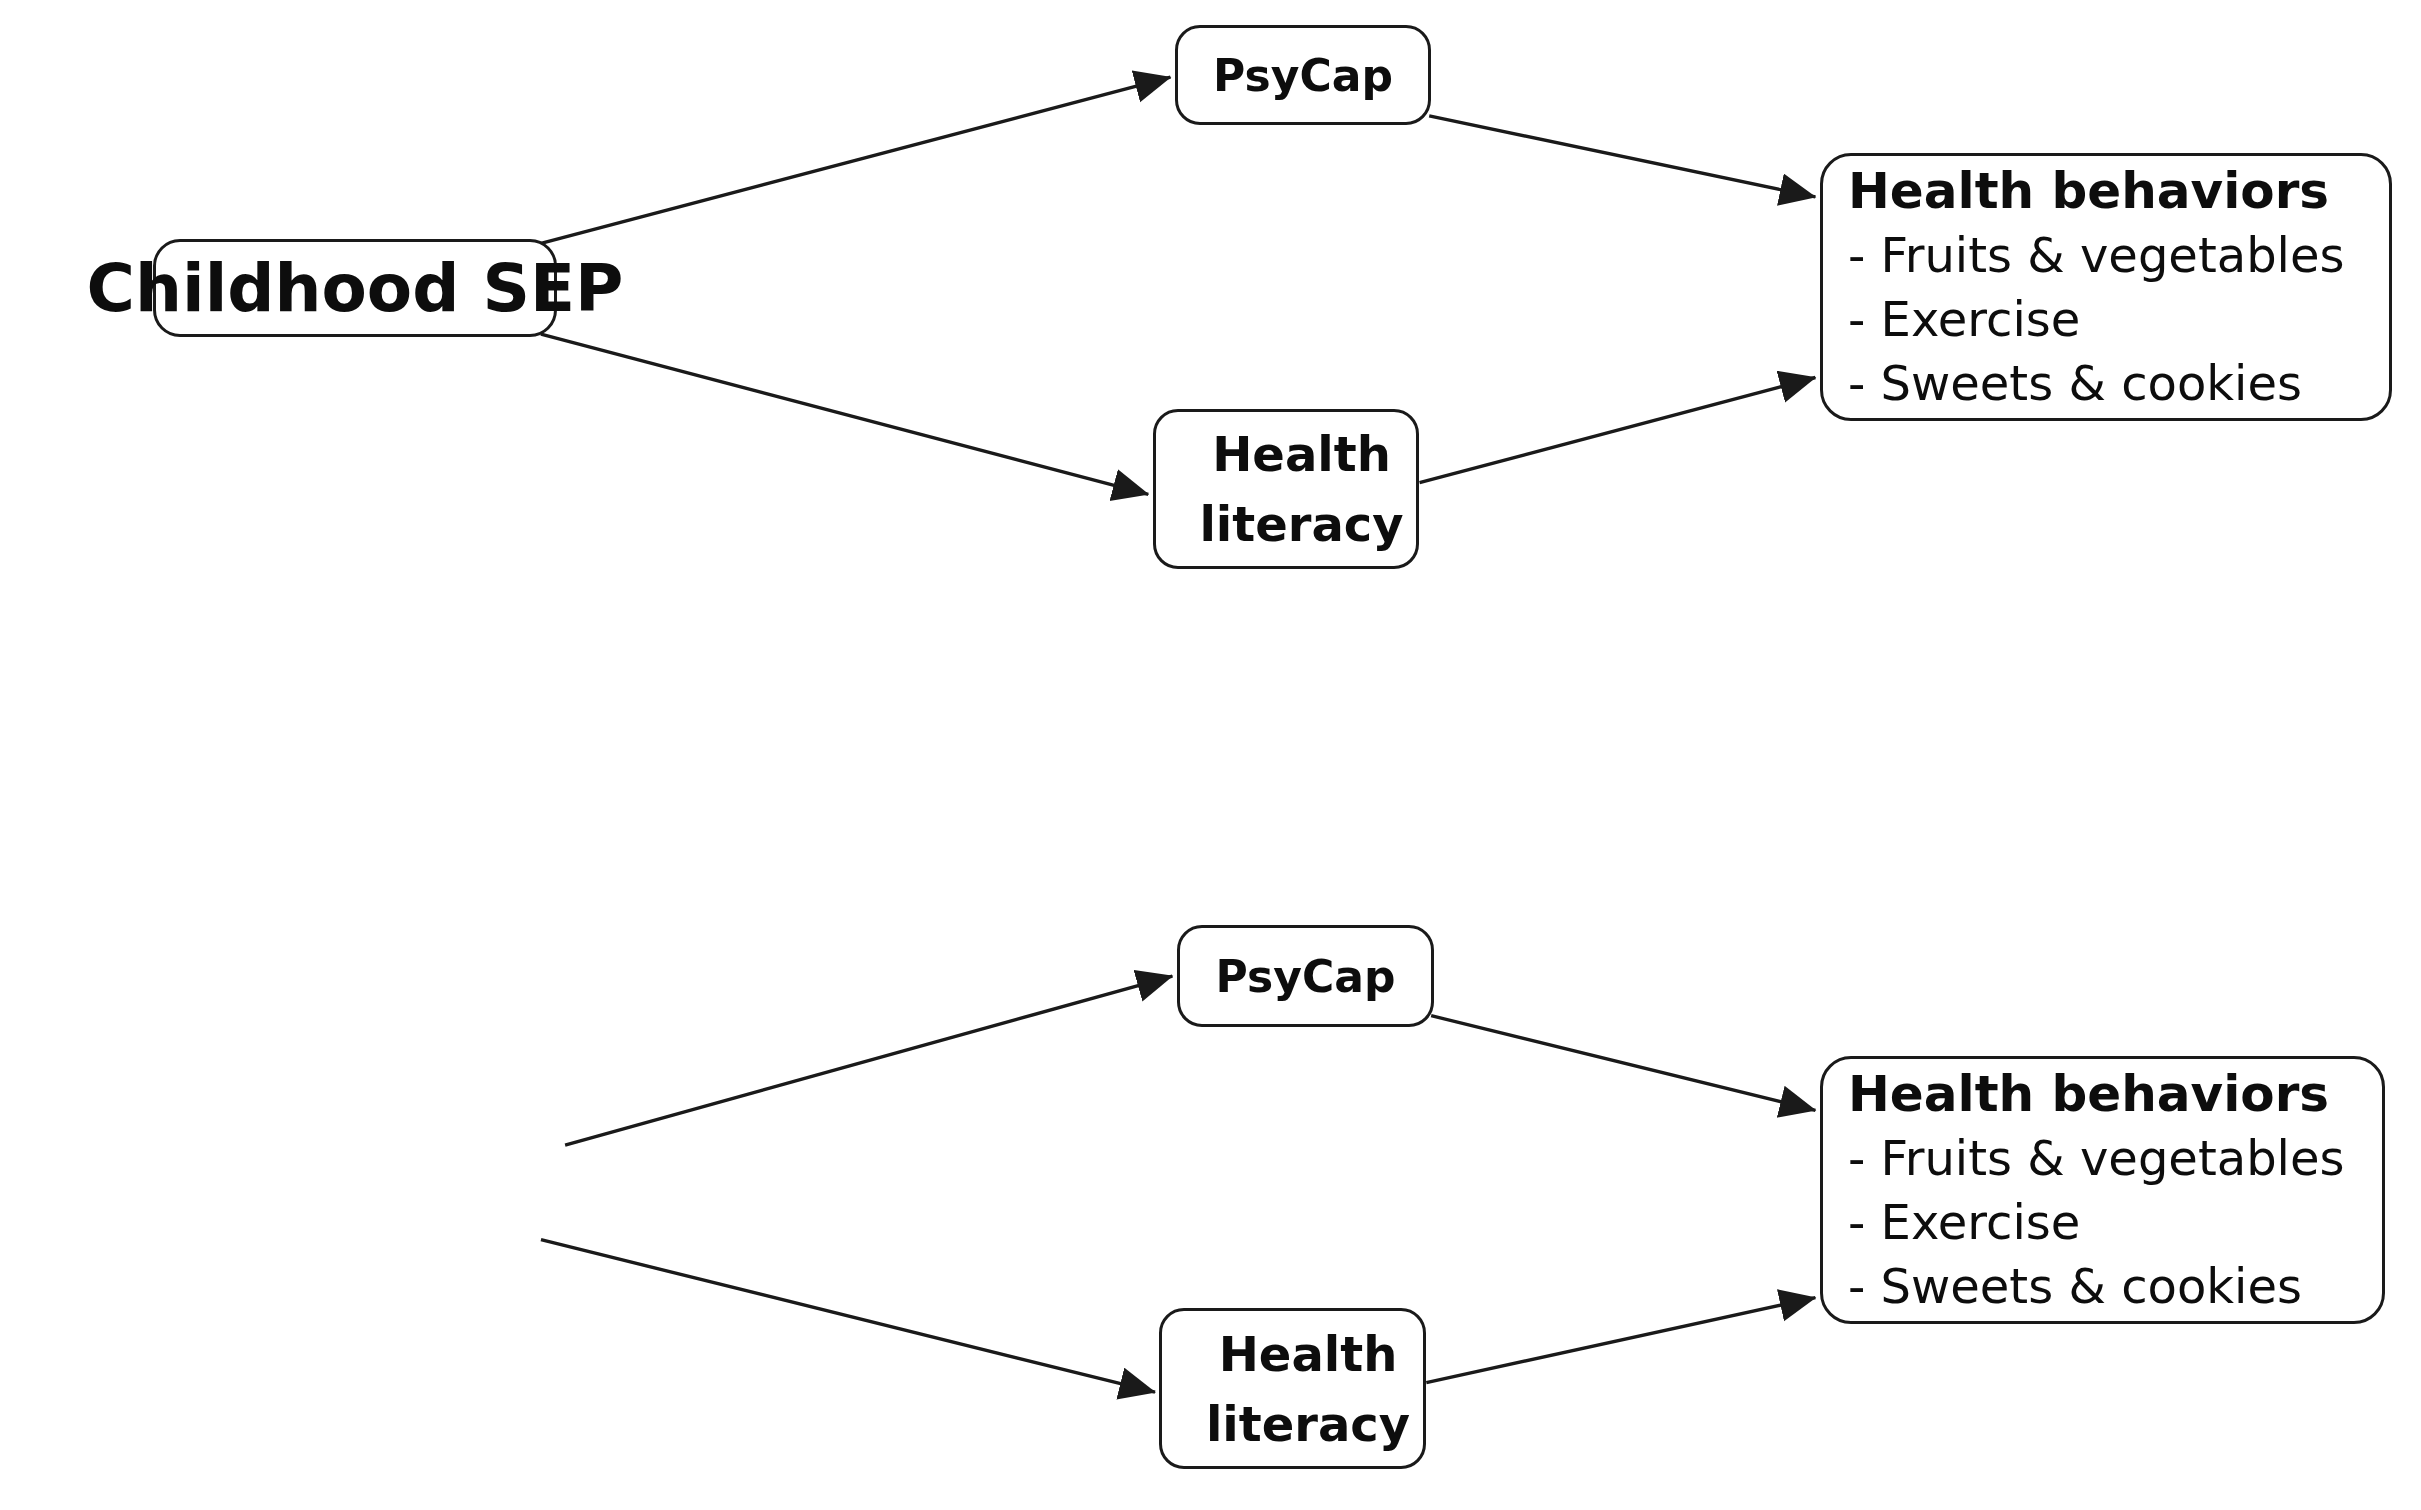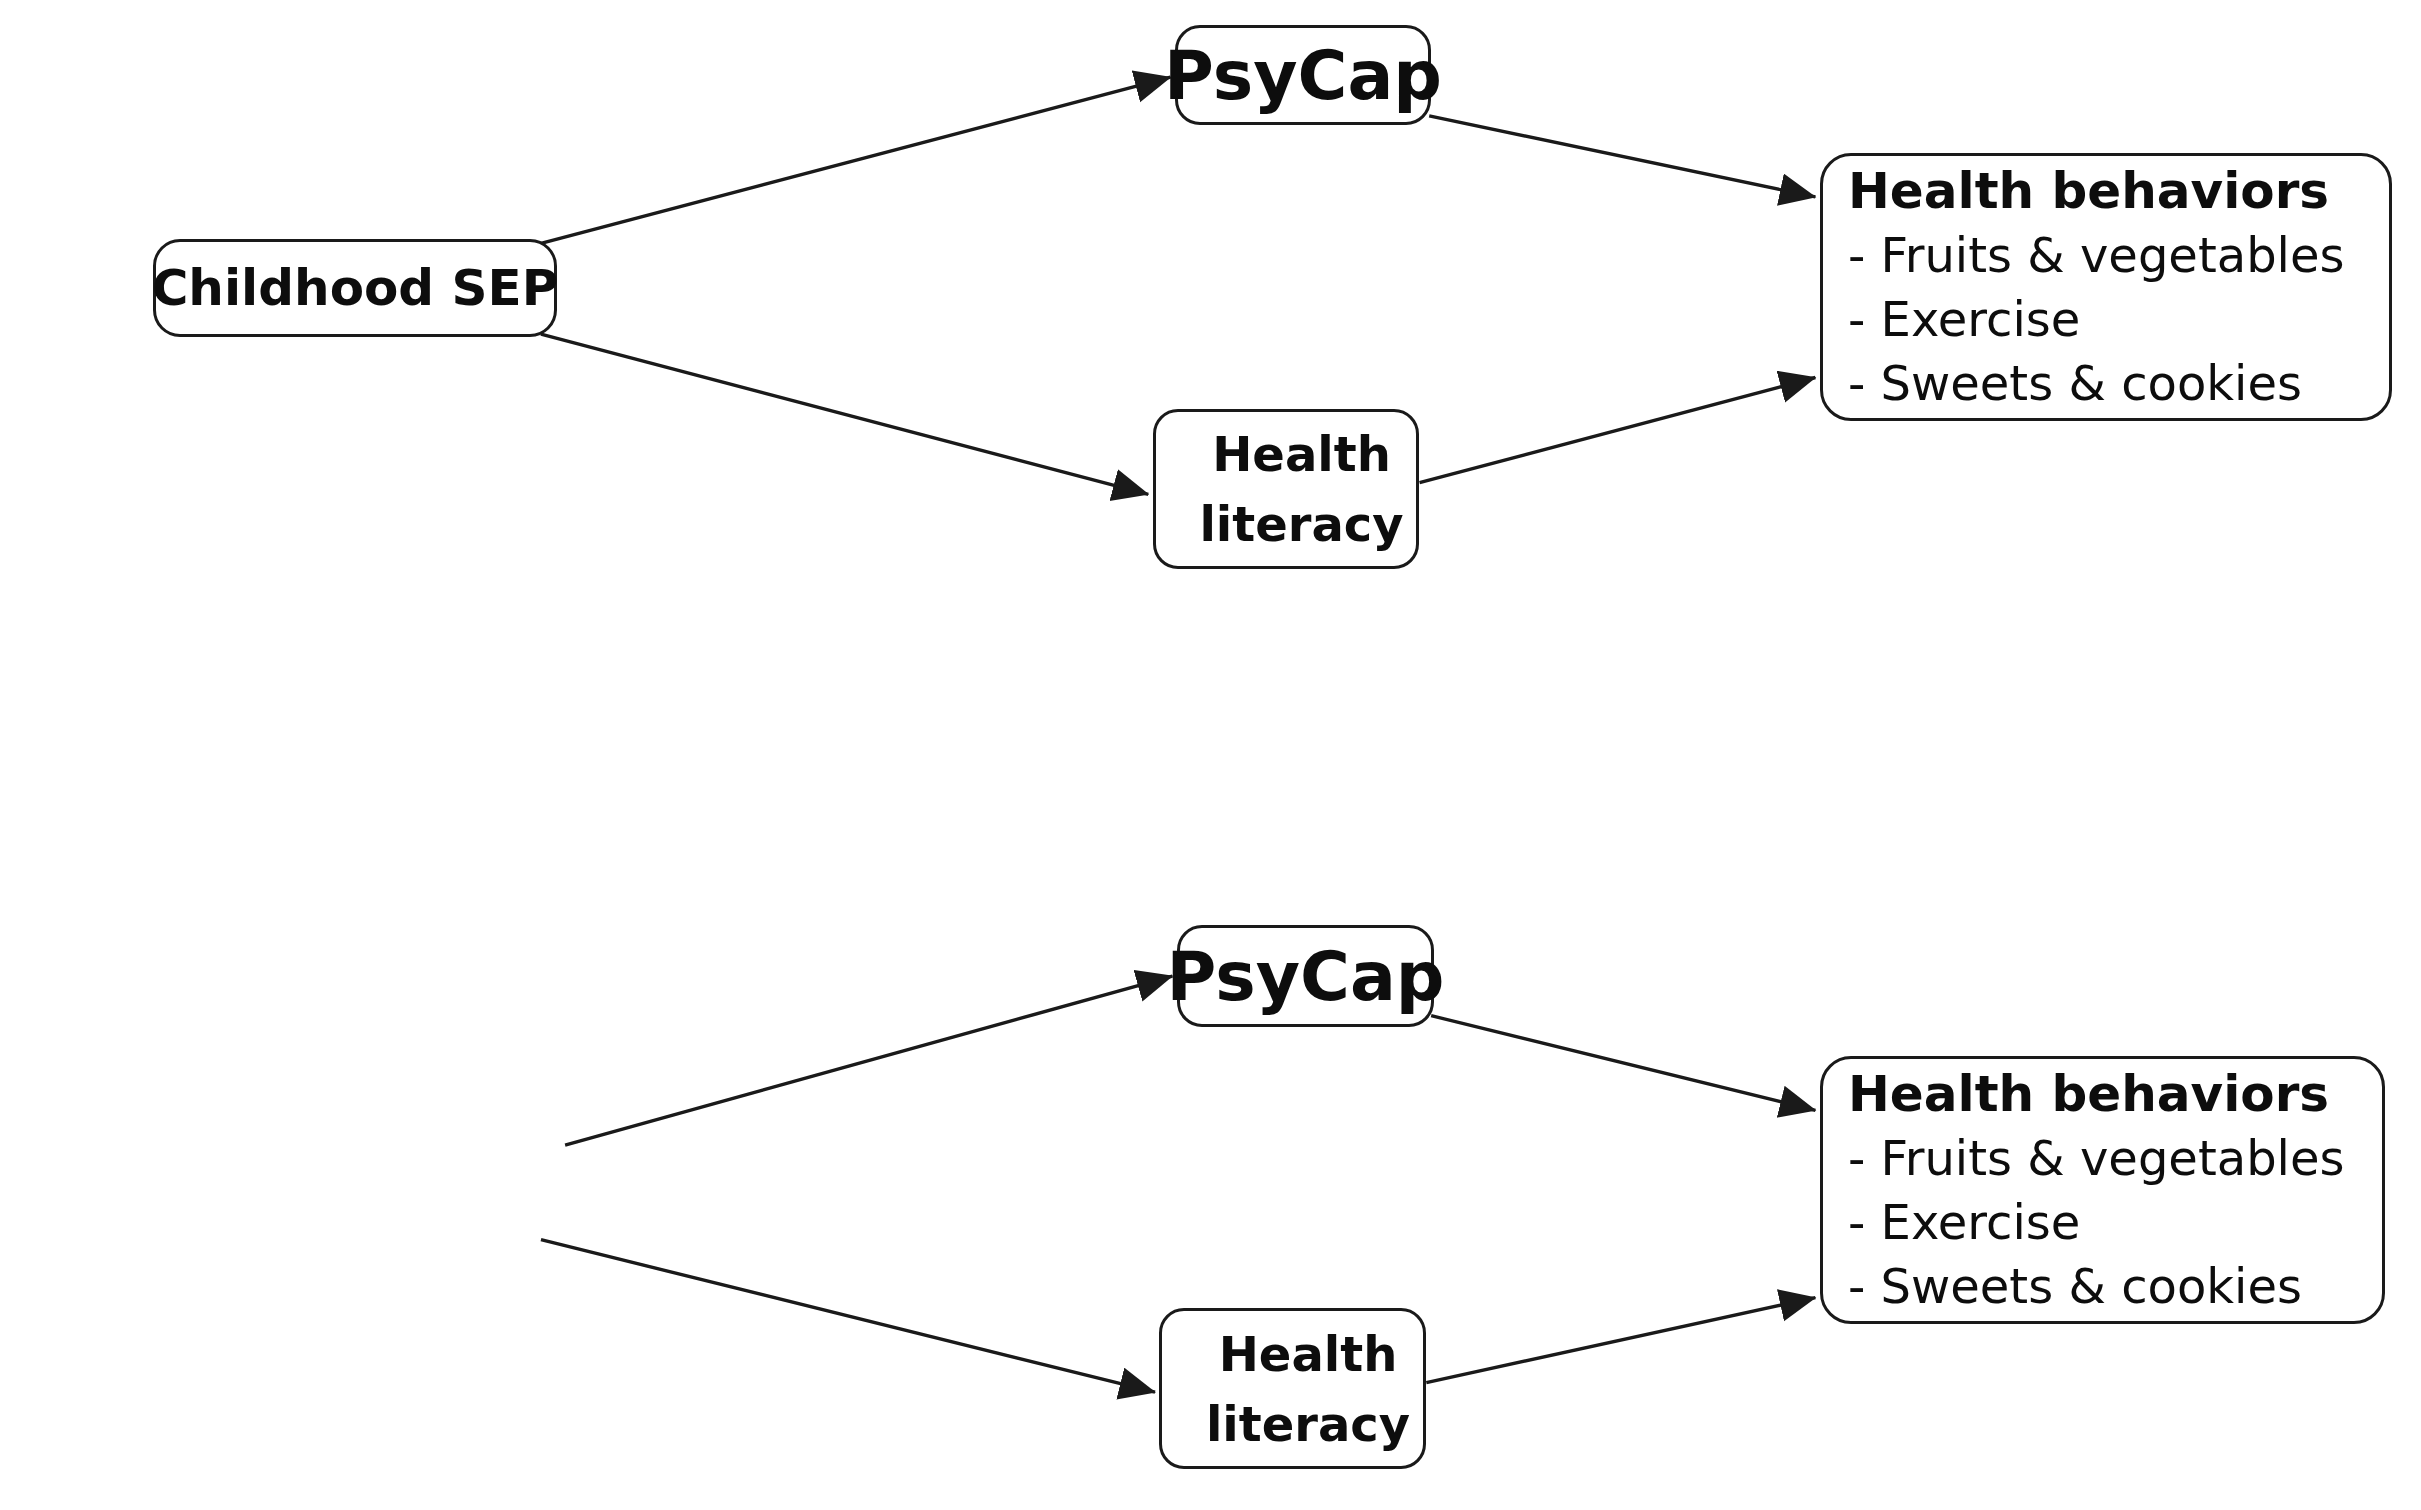--- a/index.html
+++ b/index.html
@@ -43,25 +43,25 @@
     border: 3.9px solid var(--border);
     display: flex;
     align-items: center;
     justify-content: center;
     text-align: center;
     font-weight: 700;
     white-space: nowrap;
   }
   .predictor {
     border-radius: 27px;
-    font-size: 50px;
+    font-size: 66px;
   }
   .mediator-psycap {
     border-radius: 25px;
-    font-size: 68px;
+    font-size: 44px;
   }
   .mediator-hl {
     border-radius: 25px;
     font-size: 48px;
     line-height: 70px;
     white-space: normal;
     padding-left: 31px;
   }
   .hl-inner {
     width: 100%;

